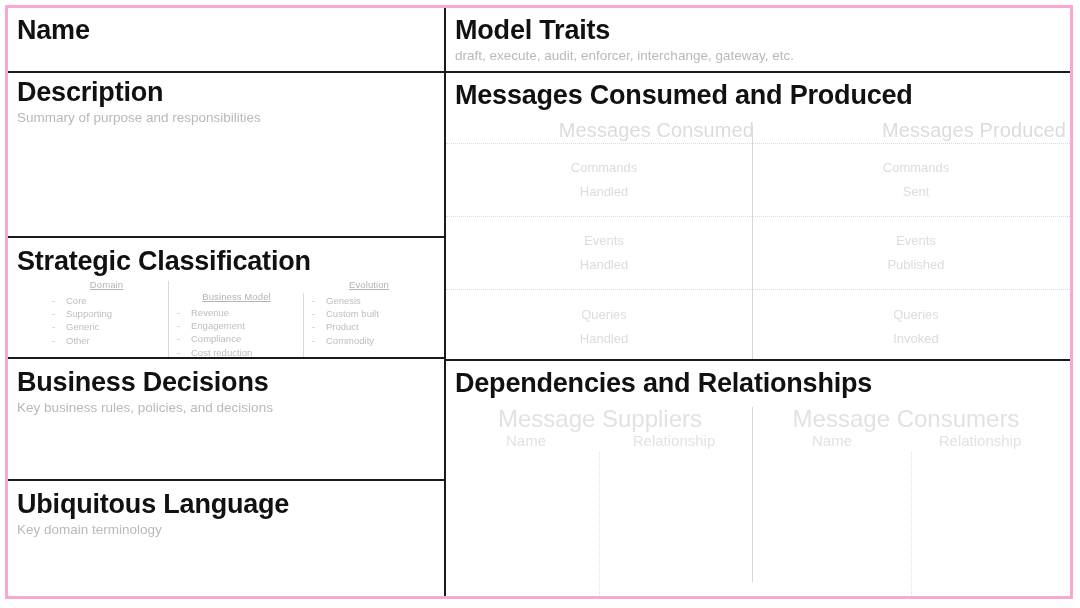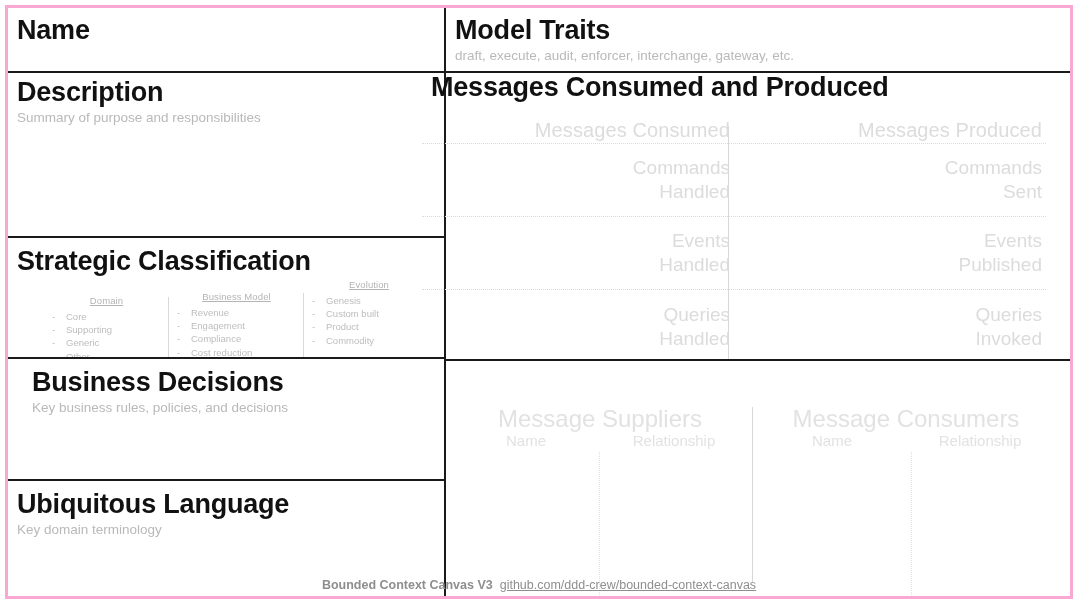--- a/index.html
+++ b/index.html
@@ -31,21 +31,21 @@
     white-space:nowrap;
   }
 
   
   .hline{position:absolute;background:#1a1a1a;height:2px;}
   .vline{position:absolute;background:#1a1a1a;width:2px;}
 
   
   .sc-cols{position:absolute;left:36px;top:41px;right:6px;display:flex;}
   .sc-col{position:relative;}
-  .sc-col.c1{width:125px;margin-top:16px;}
+  .sc-col.c1{width:125px;}
   .sc-col.c2{width:135px;margin-top:12px;}
   .sc-col.c3{width:130px;}
   .sc-head{
     text-align:center;color:#b4b4b4;font-size:9.5px;
     text-decoration:underline;margin-bottom:4px;letter-spacing:.1px;
   }
   .sc-item{
     color:#bdbdbd;font-size:9.5px;line-height:13.2px;
     padding-left:22px;position:relative;white-space:nowrap;
   }
@@ -55,22 +55,22 @@
   
   .msg-wrap{position:absolute;left:0;top:46px;right:0;bottom:0;text-decoration:underline;}
   .msg-col{position:absolute;top:0;bottom:0;}
   .msg-col.left{left:8px;width:300px;}
   .msg-col.right{left:320px;width:300px;}
   .msg-colhead{
     position:absolute;top:0;width:100%;text-align:right;
     color:#dcdcdc;font-size:20px;font-weight:500;letter-spacing:.1px;
   }
   .msg-cell{
-    position:absolute;width:100%;text-align:right;color:#dcdcdc;
-    font-size:19px;line-height:24px;
+    position:absolute;width:100%;text-align:center;color:#dcdcdc;
+    font-size:13px;line-height:24px;
   }
   .msg-hline{position:absolute;left:0;right:0;height:0;
     border-top:1px dotted #dcdcdc;}
   .msg-vline{position:absolute;width:1px;background:#d7d7d7;}
 
   
   .dep-wrap{position:absolute;left:0;top:44px;right:0;bottom:0;}
   .dep-group{position:absolute;top:0;}
   .dep-grouphead{
     position:absolute;top:0;width:100%;text-align:center;
@@ -170,40 +170,40 @@
         <div class="sc-item">
           <span class="dash">-</span>
           <span>Commodity</span>
         </div>
       </div>
 
     </div>
   </div>
   <div class="hline" style="left:0;top:349px;width:436px;"></div>
 
-  <div class="cell" style="left:0;top:351px;width:400px;height:120px;padding:9px 0 0 24px;">
+  <div class="cell" style="left:0;top:351px;width:400px;height:120px;padding:9px 0 0 9px;">
     <div class="title t-lg">Business Decisions</div>
     <div class="hint">Key business rules, policies, and decisions</div>
   </div>
   <div class="hline" style="left:0;top:471px;width:436px;"></div>
 
   <div class="cell" style="left:0;top:473px;width:436px;height:136px;padding:9px 0 0 9px;">
     <div class="title t-lg">Ubiquitous Language</div>
     <div class="hint">Key domain terminology</div>
   </div>
 
   <div class="vline" style="left:436px;top:0;height:588px;"></div>
 
   <div class="cell" style="left:438px;top:0;width:624px;height:63px;padding:8px 0 0 9px;">
     <div class="title t-lg">Model Traits</div>
     <div class="hint">draft, execute, audit, enforcer, interchange, gateway, etc.</div>
   </div>
   <div class="hline" style="left:438px;top:63px;width:624px;"></div>
 
-  <div class="cell" style="left:414px;top:65px;width:624px;height:286px;padding:0 0 0 9px;">
+  <div class="cell" style="left:438px;top:65px;width:624px;height:286px;padding:8px 0 0 9px;">
     <div class="title t-lg">Messages Consumed and Produced</div>
 
     <div class="msg-wrap">
 
       <div class="msg-hline" style="top:24px;"></div>
       <div class="msg-hline" style="top:97px;"></div>
       <div class="msg-hline" style="top:170px;"></div>
 
       <div class="msg-vline" style="left:306px;top:7px;bottom:0;"></div>
 
@@ -237,20 +237,21 @@
           <div>Queries</div>
           <div>Invoked</div>
         </div>
       </div>
 
     </div>
   </div>
   <div class="hline" style="left:438px;top:351px;width:624px;"></div>
 
   <div class="cell" style="left:438px;top:353px;width:624px;height:235px;padding:8px 0 0 9px;">
+    <div class="title t-lg">Dependencies and Relationships</div>
 
     <div class="dep-wrap">
 
       <div class="dep-vsolid" style="left:306px;top:2px;height:175px;"></div>
 
       <div class="dep-group" style="left:6px;width:296px;">
         <div class="dep-grouphead">Message Suppliers</div>
         <div class="dep-sub" style="left:0;width:148px;">Name</div>
         <div class="dep-sub" style="left:148px;width:148px;">Relationship</div>
       </div>
@@ -259,18 +260,14 @@
       <div class="dep-group" style="left:312px;width:296px;">
         <div class="dep-grouphead">Message Consumers</div>
         <div class="dep-sub" style="left:0;width:148px;">Name</div>
         <div class="dep-sub" style="left:148px;width:148px;">Relationship</div>
       </div>
       <div class="dep-vdot" style="left:465px;top:47px;height:143px;"></div>
 
     </div>
   </div>
 
-  <div class="footer">
-    <span class="brand">Bounded Context Canvas V3</span>
-    <span>&nbsp;</span><span class="link">github.com/ddd-crew/bounded-context-canvas</span>
-  </div>
 
 </div>
 
 </body></html>

